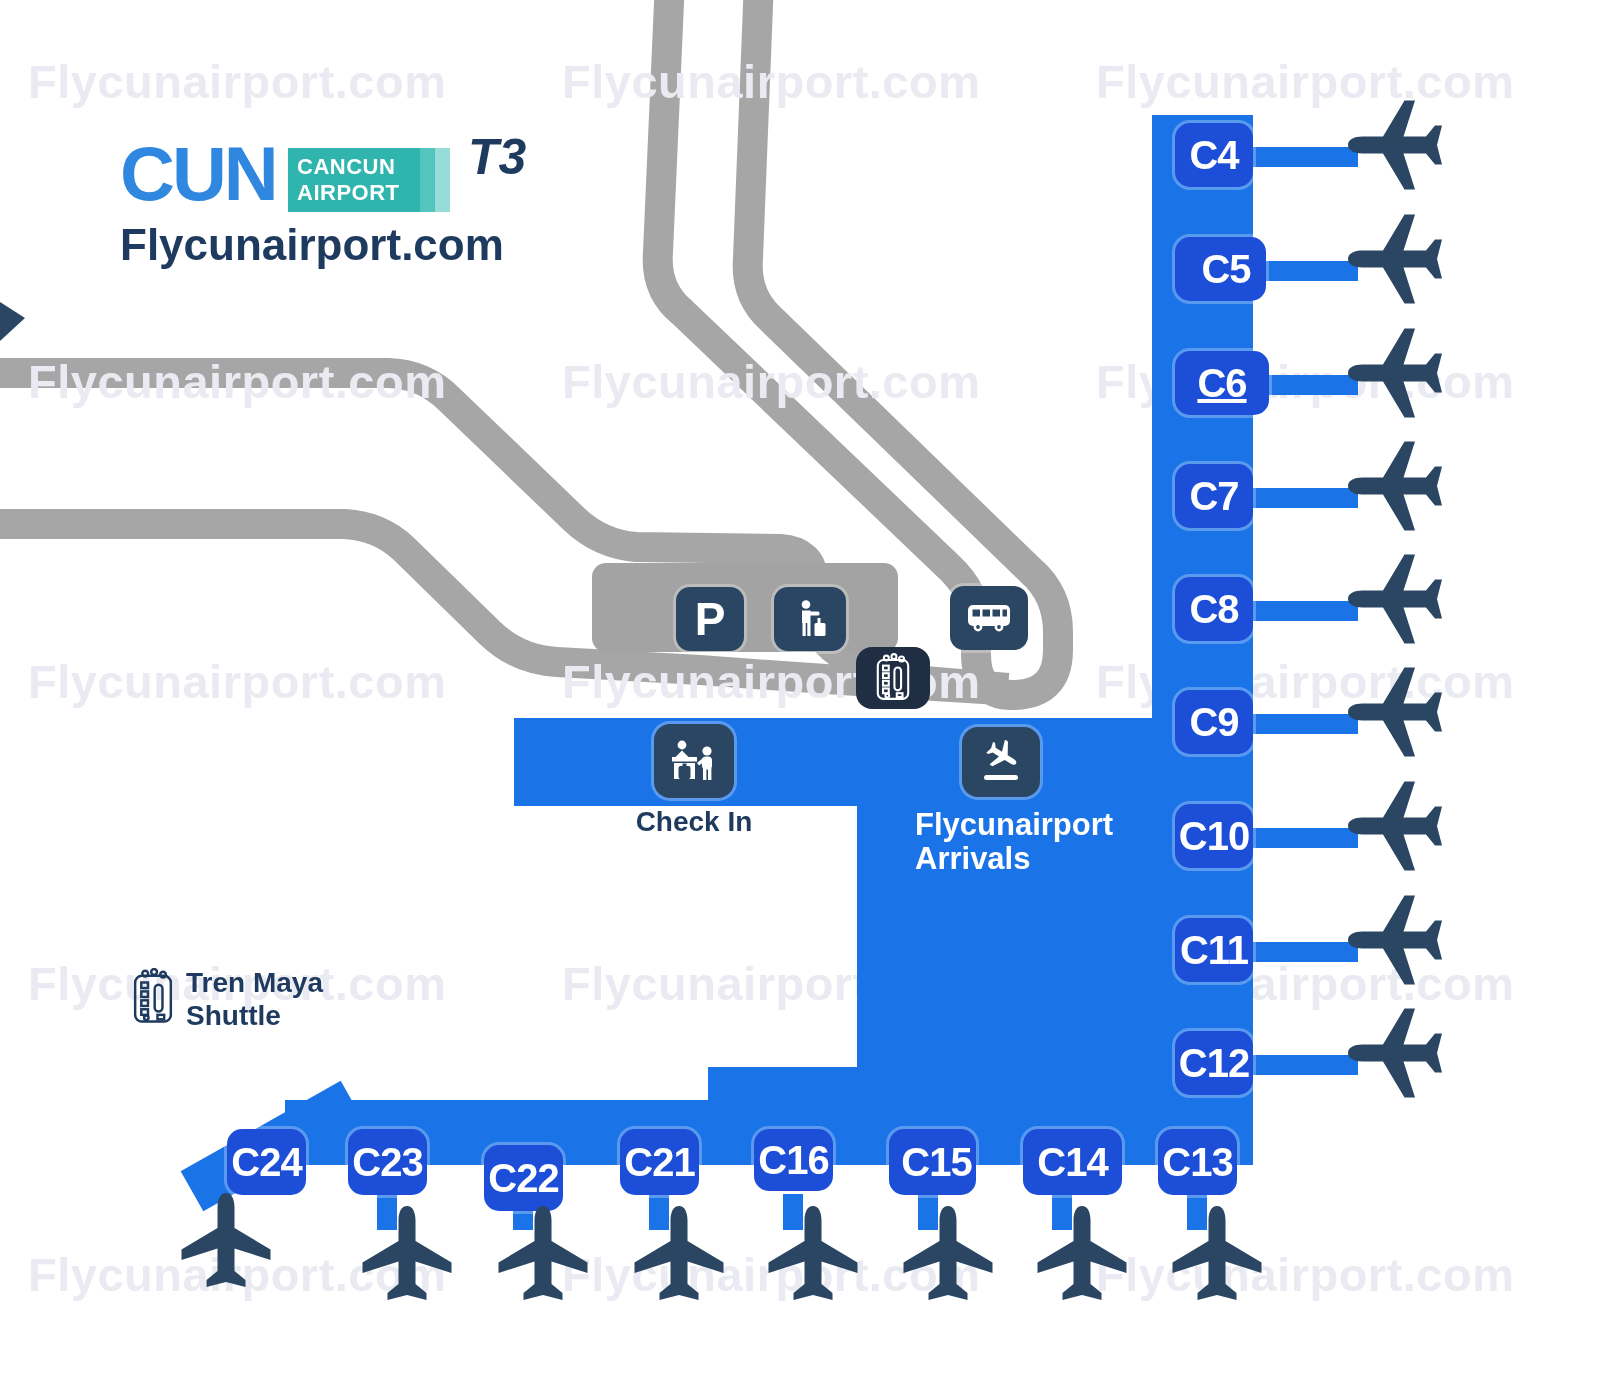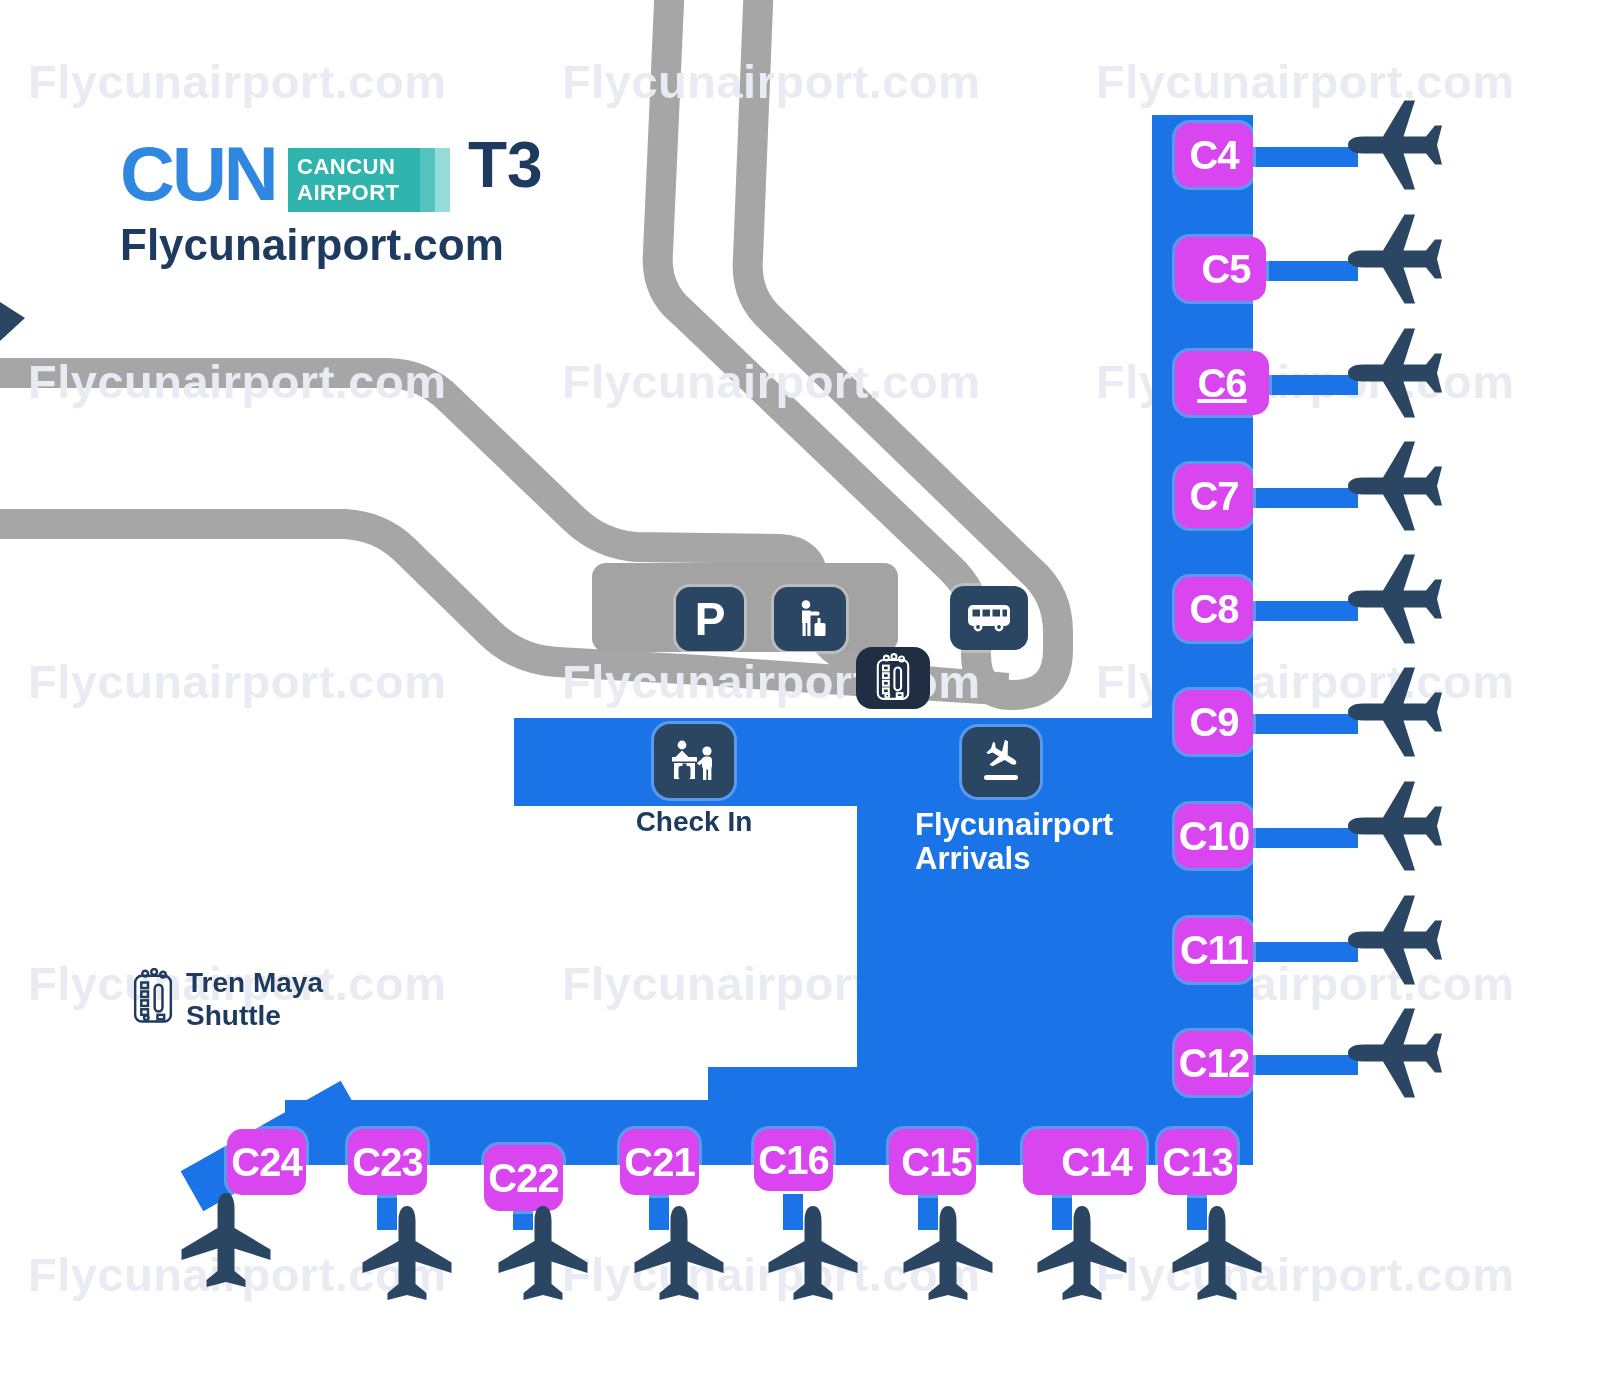--- a/index.html
+++ b/index.html
@@ -4,38 +4,38 @@
 <style>
   html,body{margin:0;padding:0;background:#fff;}
   #stage{position:relative;width:1600px;height:1398px;background:#ffffff;overflow:hidden;
          font-family:"Liberation Sans", sans-serif;}
   .layer{position:absolute;left:0;top:0;width:1600px;height:1398px;}
   #roads{z-index:1;}
   .wm{position:absolute;z-index:2;font-weight:bold;font-size:47px;color:#eaebf2;
       letter-spacing:.5px;white-space:nowrap;}
   .blue{position:absolute;background:#1a74e8;z-index:3;}
   #terminal-extra{z-index:3;pointer-events:none;}
-  .badge{position:absolute;z-index:4;background:#d946ef;border-radius:15px;color:#fff;
+  .badge{position:absolute;z-index:4;background:#1d4ed8;border-radius:15px;color:#fff;
          display:flex;align-items:center;justify-content:center;font-weight:bold;
          font-size:40px;letter-spacing:-1px;box-shadow:0 0 0 3px rgba(255,255,255,.28);}
   .icon-badge{position:absolute;z-index:4;background:#2b4663;border-radius:16px;
               display:flex;align-items:center;justify-content:center;
               box-shadow:0 0 0 3px rgba(255,255,255,.28);}
   .plane{position:absolute;z-index:4;}
   .lbl{position:absolute;z-index:5;font-weight:bold;color:#1e3a5f;}
   .lbl-white{position:absolute;z-index:5;font-weight:bold;color:#ffffff;}
   
   #logo-code{position:absolute;left:120px;top:130px;font-size:76px;font-weight:bold;
              color:#2f87e0;z-index:5;letter-spacing:-3px;}
   #logo-teal{position:absolute;left:288px;top:148px;width:162px;height:64px;z-index:5;
              background:linear-gradient(90deg,#2fb5ae 0 132px,#55c4be 132px 147px,#96dcd8 147px 162px);}
   #logo-teal .tx{position:absolute;left:9px;top:6px;color:#fff;font-size:22px;font-weight:bold;
                  line-height:26px;letter-spacing:.5px;}
-  #logo-terminal{position:absolute;left:468px;top:128px;font-size:64px;font-weight:bold;
-                 color:#1e3a5f;z-index:5;}
+  #logo-terminal{position:absolute;left:468px;top:128px;font-size:50px;font-weight:bold;
+                 color:#1e3a5f;z-index:5;font-style:italic;}
   #logo-site{position:absolute;left:120px;top:220px;font-size:44px;font-weight:bold;
              color:#1e3a5f;z-index:5;}
   #checkin-label{left:596px;top:806px;width:196px;text-align:center;font-size:28px;}
   #intl-label{left:915px;top:808px;font-size:31px;line-height:34px;}
   #tren-label{left:186px;top:966px;font-size:28px;line-height:33px;}
 </style>
 </head>
 <body>
 
 <div id="stage">
@@ -256,21 +256,21 @@
     <div class="badge" style="left:754px;top:1129px;width:79px;height:62px;">C16</div>
     <svg class="plane" width="94" height="106" viewBox="0 0 94 106" style="left:766px;top:1203px;">
       <path d="M47 3 C52.5 3 55.5 9 55.5 17.5 L55.5 38 L91.5 59.5 L91.5 70 L55.5 58.5 L55.5 81 L66.5 90 L66.5 97 L47 92 L27.5 97 L27.5 90 L38.5 81 L38.5 58.5 L2.5 70 L2.5 59.5 L38.5 38 L38.5 17.5 C38.5 9 41.5 3 47 3 Z" fill="#2b4663"></path>
     </svg>
     <div class="blue" style="left:918px;top:1194px;width:20px;height:36px;z-index:3;"></div>
     <div class="badge" style="left:889px;top:1129px;width:79px;height:66px;padding-left:8px;">C15</div>
     <svg class="plane" width="94" height="106" viewBox="0 0 94 106" style="left:901px;top:1203px;">
       <path d="M47 3 C52.5 3 55.5 9 55.5 17.5 L55.5 38 L91.5 59.5 L91.5 70 L55.5 58.5 L55.5 81 L66.5 90 L66.5 97 L47 92 L27.5 97 L27.5 90 L38.5 81 L38.5 58.5 L2.5 70 L2.5 59.5 L38.5 38 L38.5 17.5 C38.5 9 41.5 3 47 3 Z" fill="#2b4663"></path>
     </svg>
     <div class="blue" style="left:1052px;top:1194px;width:20px;height:36px;z-index:3;"></div>
-    <div class="badge" style="left:1023px;top:1129px;width:99px;height:66px;padding-left:24px;">C14</div>
+    <div class="badge" style="left:1023px;top:1129px;width:99px;height:66px;">C14</div>
     <svg class="plane" width="94" height="106" viewBox="0 0 94 106" style="left:1035px;top:1203px;">
       <path d="M47 3 C52.5 3 55.5 9 55.5 17.5 L55.5 38 L91.5 59.5 L91.5 70 L55.5 58.5 L55.5 81 L66.5 90 L66.5 97 L47 92 L27.5 97 L27.5 90 L38.5 81 L38.5 58.5 L2.5 70 L2.5 59.5 L38.5 38 L38.5 17.5 C38.5 9 41.5 3 47 3 Z" fill="#2b4663"></path>
     </svg>
     <div class="blue" style="left:1187px;top:1194px;width:20px;height:36px;z-index:3;"></div>
     <div class="badge" style="left:1158px;top:1129px;width:79px;height:66px;">C13</div>
     <svg class="plane" width="94" height="106" viewBox="0 0 94 106" style="left:1170px;top:1203px;">
       <path d="M47 3 C52.5 3 55.5 9 55.5 17.5 L55.5 38 L91.5 59.5 L91.5 70 L55.5 58.5 L55.5 81 L66.5 90 L66.5 97 L47 92 L27.5 97 L27.5 90 L38.5 81 L38.5 58.5 L2.5 70 L2.5 59.5 L38.5 38 L38.5 17.5 C38.5 9 41.5 3 47 3 Z" fill="#2b4663"></path>
     </svg>
   </div>
 

